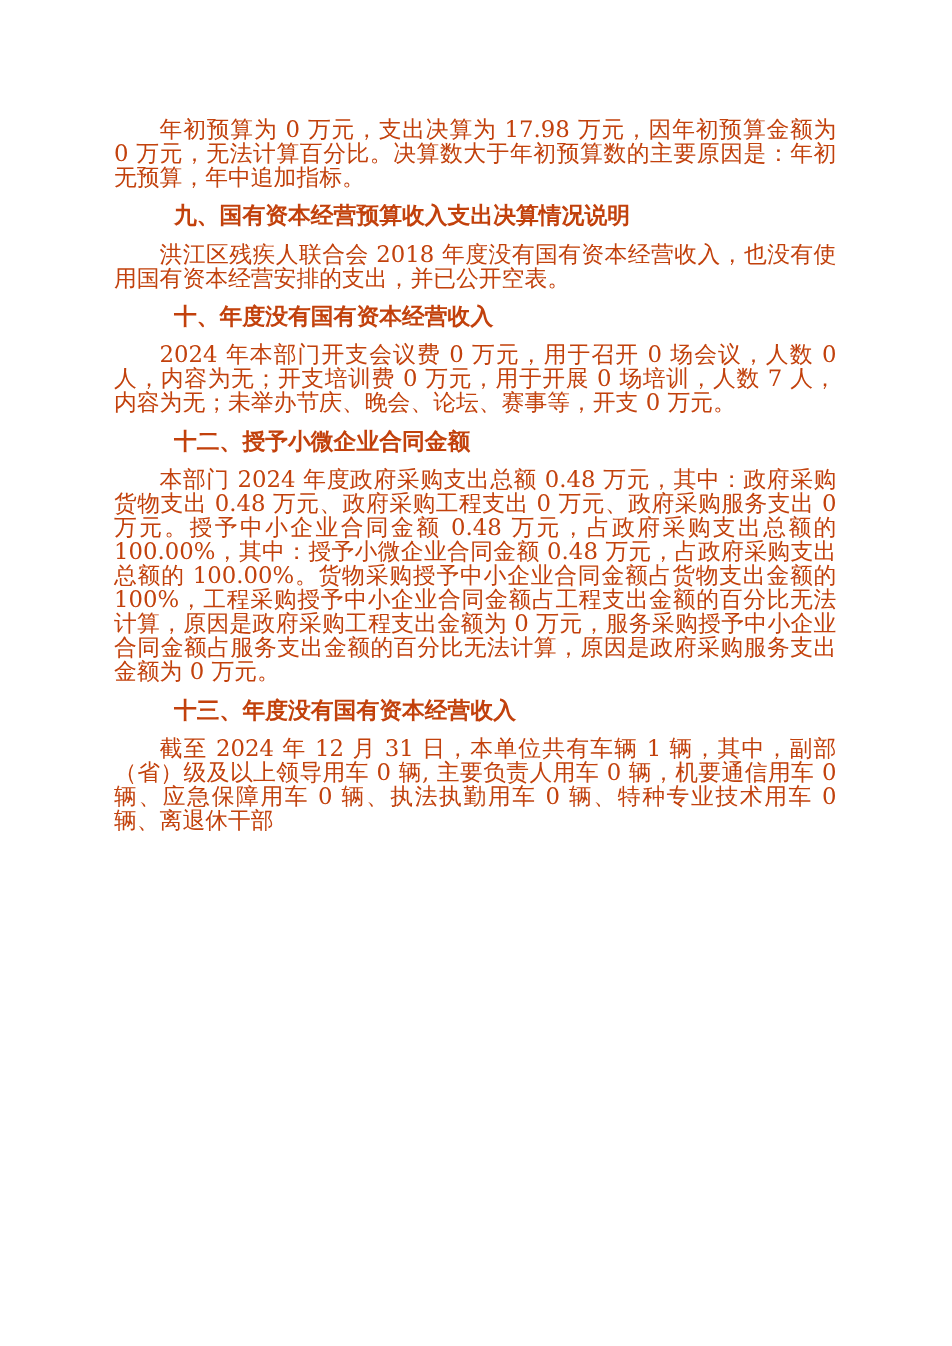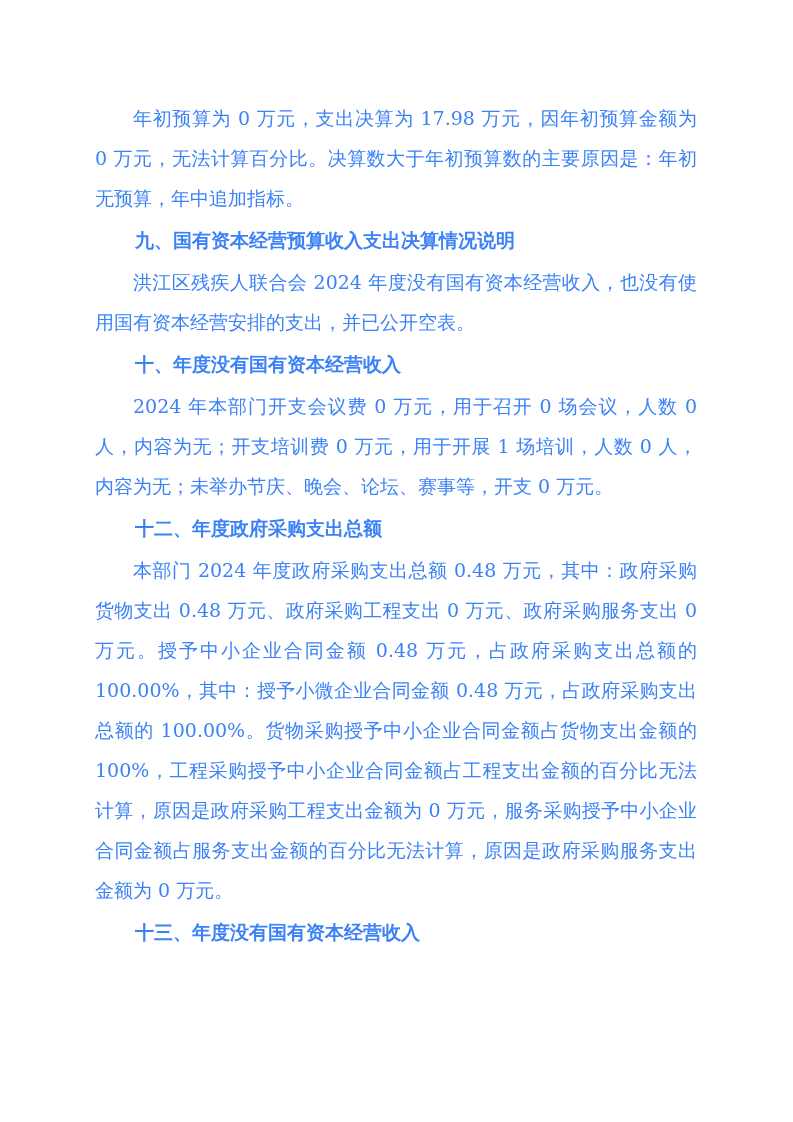--- a/index.html
+++ b/index.html
@@ -12,49 +12,50 @@
     width: 793px;
     height: 1122px;
     background: #ffffff;
     overflow: hidden;
   }
   .content {
     position: absolute;
     left: 95px;
     top: 98px;
     width: 602px;
-    color: #3b82f6;
+    color: #c2410c;
     font-family: "DejaVu Serif", "Liberation Serif", serif;
     font-size: 19px;
-    line-height: 40px;
+    line-height: 20px;
   }
   p.para {
     margin: 0;
     padding: 0;
     text-indent: 2em;
     text-align: justify;
     font-family: "DejaVu Serif", "Liberation Serif", serif;
     font-weight: 400;
   }
   p.heading {
-    margin: 2px;
+    margin: 12px;
     padding: 0;
     text-indent: 2em;
     text-align: left;
     font-family: "DejaVu Sans", "Liberation Sans", sans-serif;
     font-weight: 700;
   }
 </style>
 </head>
 <body>
 
 <div class="page">
   <div class="content">
     <p class="para">年初预算为 0 万元，支出决算为 17.98 万元，因年初预算金额为 0 万元，无法计算百分比。决算数大于年初预算数的主要原因是：年初无预算，年中追加指标。</p>
     <p class="heading">九、国有资本经营预算收入支出决算情况说明</p>
-    <p class="para">洪江区残疾人联合会 2024 年度没有国有资本经营收入，也没有使用国有资本经营安排的支出，并已公开空表。</p>
+    <p class="para">洪江区残疾人联合会 2018 年度没有国有资本经营收入，也没有使用国有资本经营安排的支出，并已公开空表。</p>
     <p class="heading">十、年度没有国有资本经营收入</p>
-    <p class="para">2024 年本部门开支会议费 0 万元，用于召开 0 场会议，人数 0 人，内容为无；开支培训费 0 万元，用于开展 1 场培训，人数 0 人，内容为无；未举办节庆、晚会、论坛、赛事等，开支 0 万元。</p>
-    <p class="heading">十二、年度政府采购支出总额</p>
+    <p class="para">2024 年本部门开支会议费 0 万元，用于召开 0 场会议，人数 0 人，内容为无；开支培训费 0 万元，用于开展 0 场培训，人数 7 人，内容为无；未举办节庆、晚会、论坛、赛事等，开支 0 万元。</p>
+    <p class="heading">十二、授予小微企业合同金额</p>
     <p class="para">本部门 2024 年度政府采购支出总额 0.48 万元，其中：政府采购货物支出 0.48 万元、政府采购工程支出 0 万元、政府采购服务支出 0 万元。授予中小企业合同金额 0.48 万元，占政府采购支出总额的 100.00%，其中：授予小微企业合同金额 0.48 万元，占政府采购支出总额的 100.00%。货物采购授予中小企业合同金额占货物支出金额的 100%，工程采购授予中小企业合同金额占工程支出金额的百分比无法计算，原因是政府采购工程支出金额为 0 万元，服务采购授予中小企业合同金额占服务支出金额的百分比无法计算，原因是政府采购服务支出金额为 0 万元。</p>
     <p class="heading">十三、年度没有国有资本经营收入</p>
+    <p class="para">截至 2024 年 12 月 31 日，本单位共有车辆 1 辆，其中，副部（省）级及以上领导用车 0 辆, 主要负责人用车 0 辆，机要通信用车 0 辆、应急保障用车 0 辆、执法执勤用车 0 辆、特种专业技术用车 0 辆、离退休干部</p>
   </div>
 </div>
 
 </body></html>

